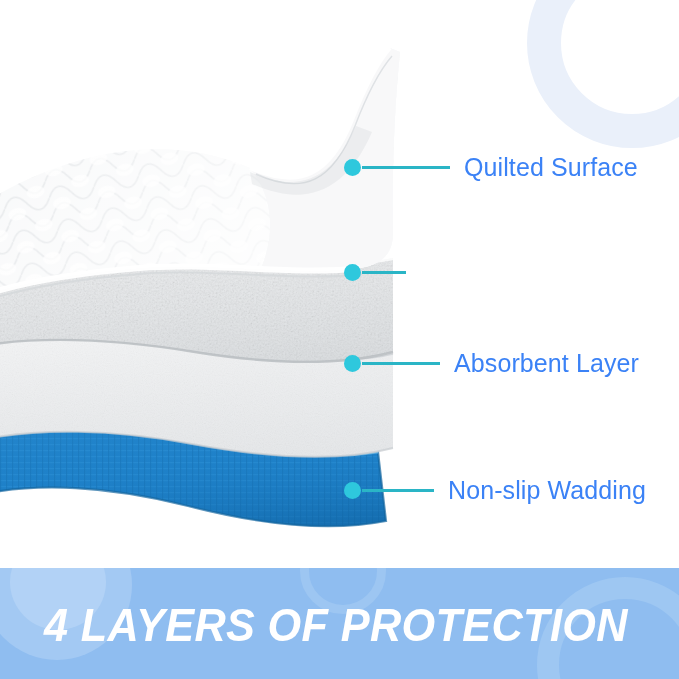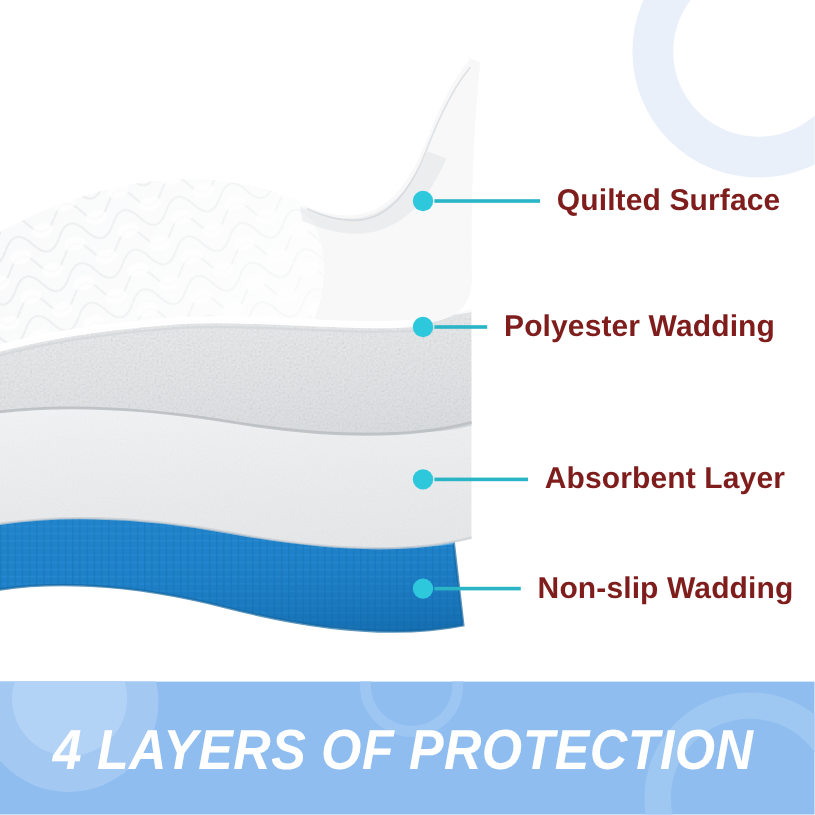--- a/index.html
+++ b/index.html
@@ -55,23 +55,23 @@
     flex: 0 0 auto;
   }
   .callout .leader {
     height: 3px;
     background: #2ab5c6;
     flex: 0 0 auto;
     margin-left: 1px;
   }
   .callout .label-text {
     margin-left: 14px;
-    color: #7f1d1d;
+    color: #3b82f6;
     font-size: 25px;
-    font-weight: 700;
+    font-weight: 400;
     letter-spacing: 0.1px;
     white-space: nowrap;
     line-height: 1;
   }
 
   
   .banner {
     position: absolute;
     left: 0;
     bottom: 0;
@@ -298,24 +298,23 @@
 
   <div class="callout" style="left:344px; top:154px;">
     <span class="dot"></span>
     <span class="leader" style="width:88px;"></span>
     <span class="label-text">Quilted Surface</span>
   </div>
 
   <div class="callout" style="left:344px; top:259px;">
     <span class="dot"></span>
     <span class="leader" style="width:44px;"></span>
-    <span class="label-text">Polyester Wadding</span>
-  </div>
-
-  <div class="callout" style="left:344px; top:386px;">
+  </div>
+
+  <div class="callout" style="left:344px; top:350px;">
     <span class="dot"></span>
     <span class="leader" style="width:78px;"></span>
     <span class="label-text">Absorbent Layer</span>
   </div>
 
   <div class="callout" style="left:344px; top:477px;">
     <span class="dot"></span>
     <span class="leader" style="width:72px;"></span>
     <span class="label-text">Non-slip Wadding</span>
   </div>

